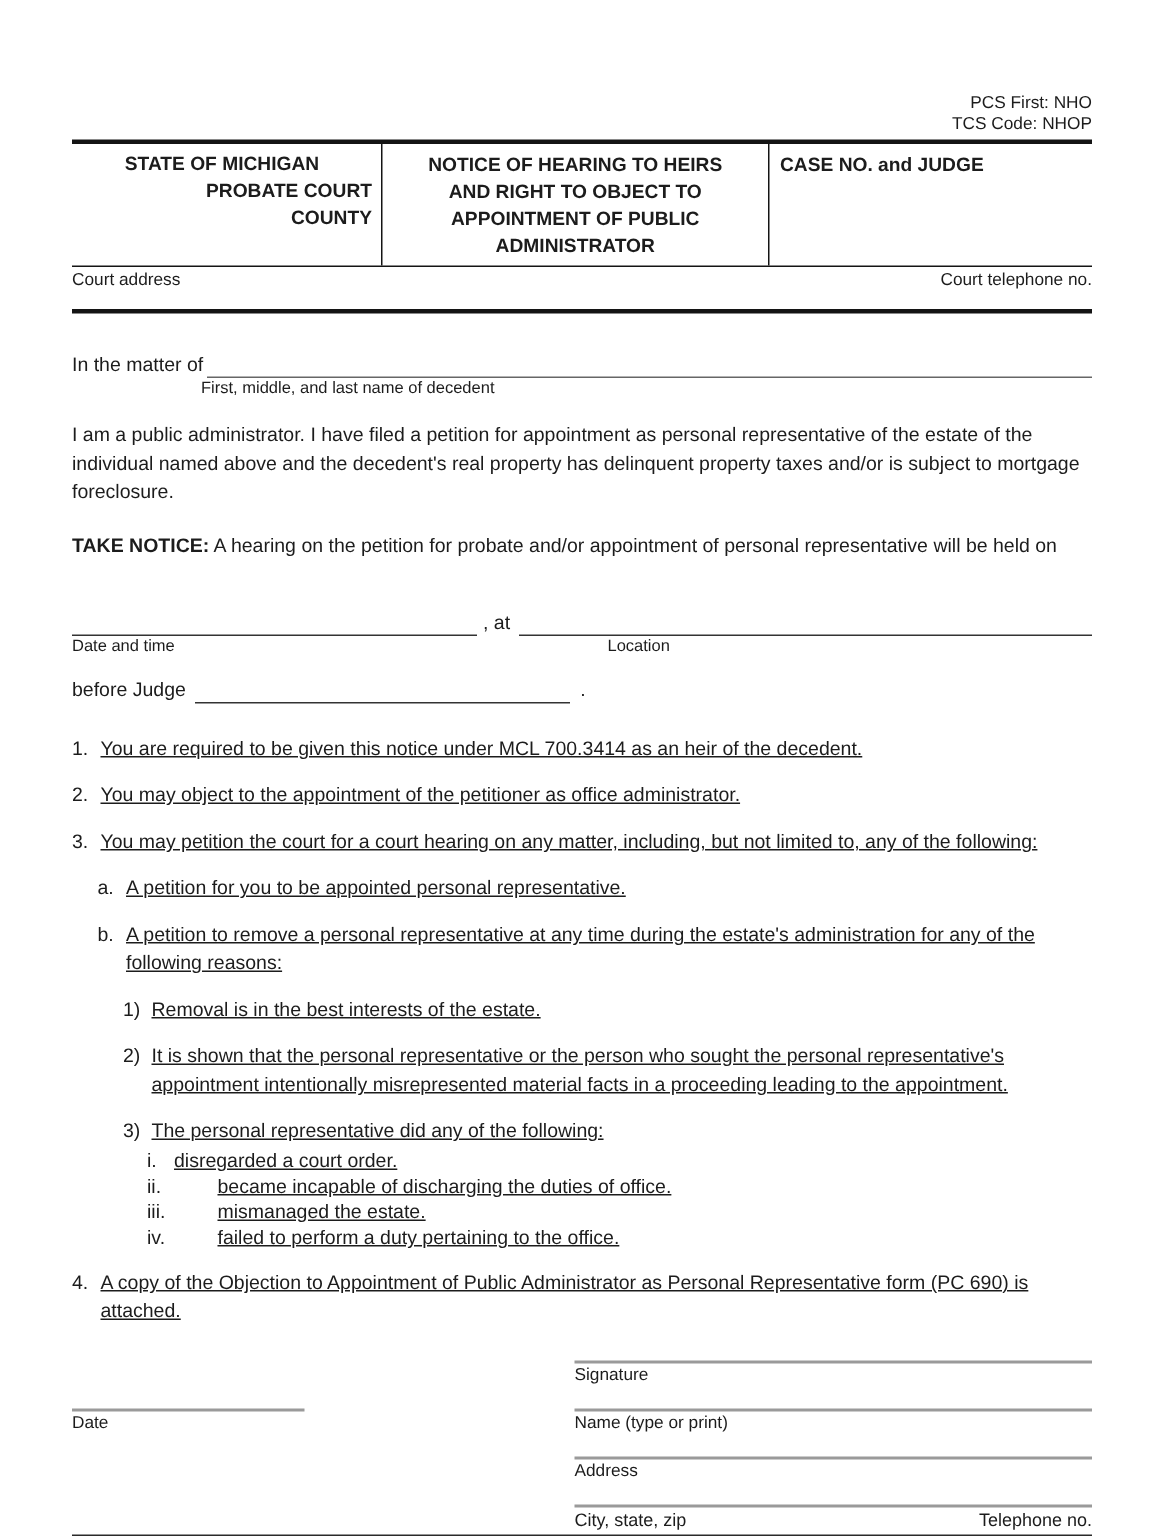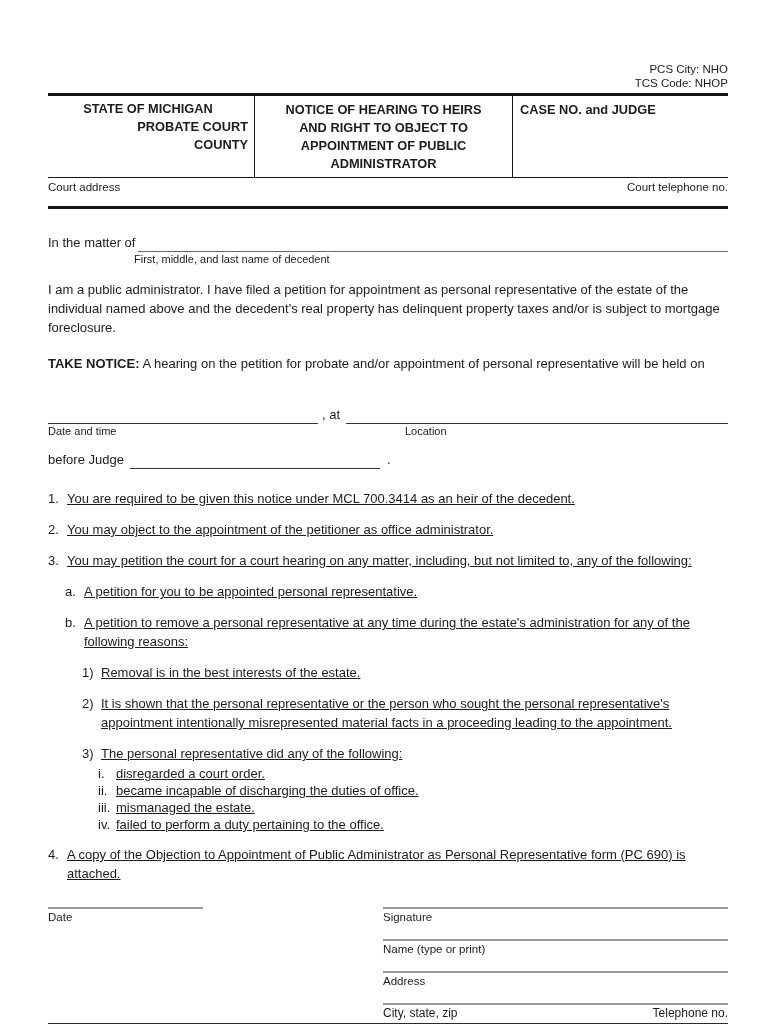--- a/index.html
+++ b/index.html
@@ -36,49 +36,49 @@
   .hearing-labels { display:flex; font-size:11px; line-height:13px; margin-top:1px; }
   .hearing-labels .l1 { width:357px; }
   .hearing-labels .l2 { flex:1; }
 
   .judge { margin-top:12px; display:flex; align-items:flex-end; }
   .judge .fill { width:250px; border-bottom:1.2px solid #333; height:16px; margin-left:6px; }
   .judge .dot { margin-left:7px; }
 
   .list { margin-top:20px; }
   .li { display:flex; margin-top:12px; }
-  .li.tight { margin-top:0; line-height:17px; }
+  .li.tight { margin-top:0; line-height:17px;gap:29px; }
   .li.first-tight { margin-top:2px; line-height:17px; }
   .lv1 { margin-left:0; }
   .lv2 { margin-left:17px; }
   .lv3 { margin-left:34px; }
   .lv4 { margin-left:50px; }
   .m { flex:0 0 19px; }
   .lv4 .m { flex:0 0 18px; }
   .t { flex:1;text-decoration:underline; }
 
   .sig { display:flex; justify-content:space-between; margin-top:24px; }
-  .sig-left  { width:155px; }
+  .sig-left  { width:155px;margin-top:32px; }
   .sig-right { width:345px; }
   .sig-group { margin-bottom:15px; }
   .sig-group:last-child { margin-bottom:0; }
   .sig-rule { border-top:2px solid #9a9a9a; }
   .sig-label { font-size:11.5px; line-height:14px; padding-top:1px; }
   .sig-label-row { display:flex; justify-content:space-between; font-size:12px; line-height:14px; padding-top:1px; }
 
   .dbl { margin-top:3px; height:4px; border-top:1.5px solid #2a2a2a; border-bottom:1.5px solid #2a2a2a; }
   .footer { font-size:11.5px; line-height:13.5px; margin-top:2px; }
 </style>
 </head>
 <body>
 
 <div class="page">
 
   <div class="codes">
-    <div>PCS City: NHO</div>
+    <div>PCS First: NHO</div>
     <div>TCS Code: NHOP</div>
   </div>
 
   <div class="hdr">
     <div class="hdr-court">
       <div class="c1">STATE OF MICHIGAN</div>
       <div class="r">PROBATE COURT</div>
       <div class="r">COUNTY</div>
     </div>
     <div class="hdr-title">

